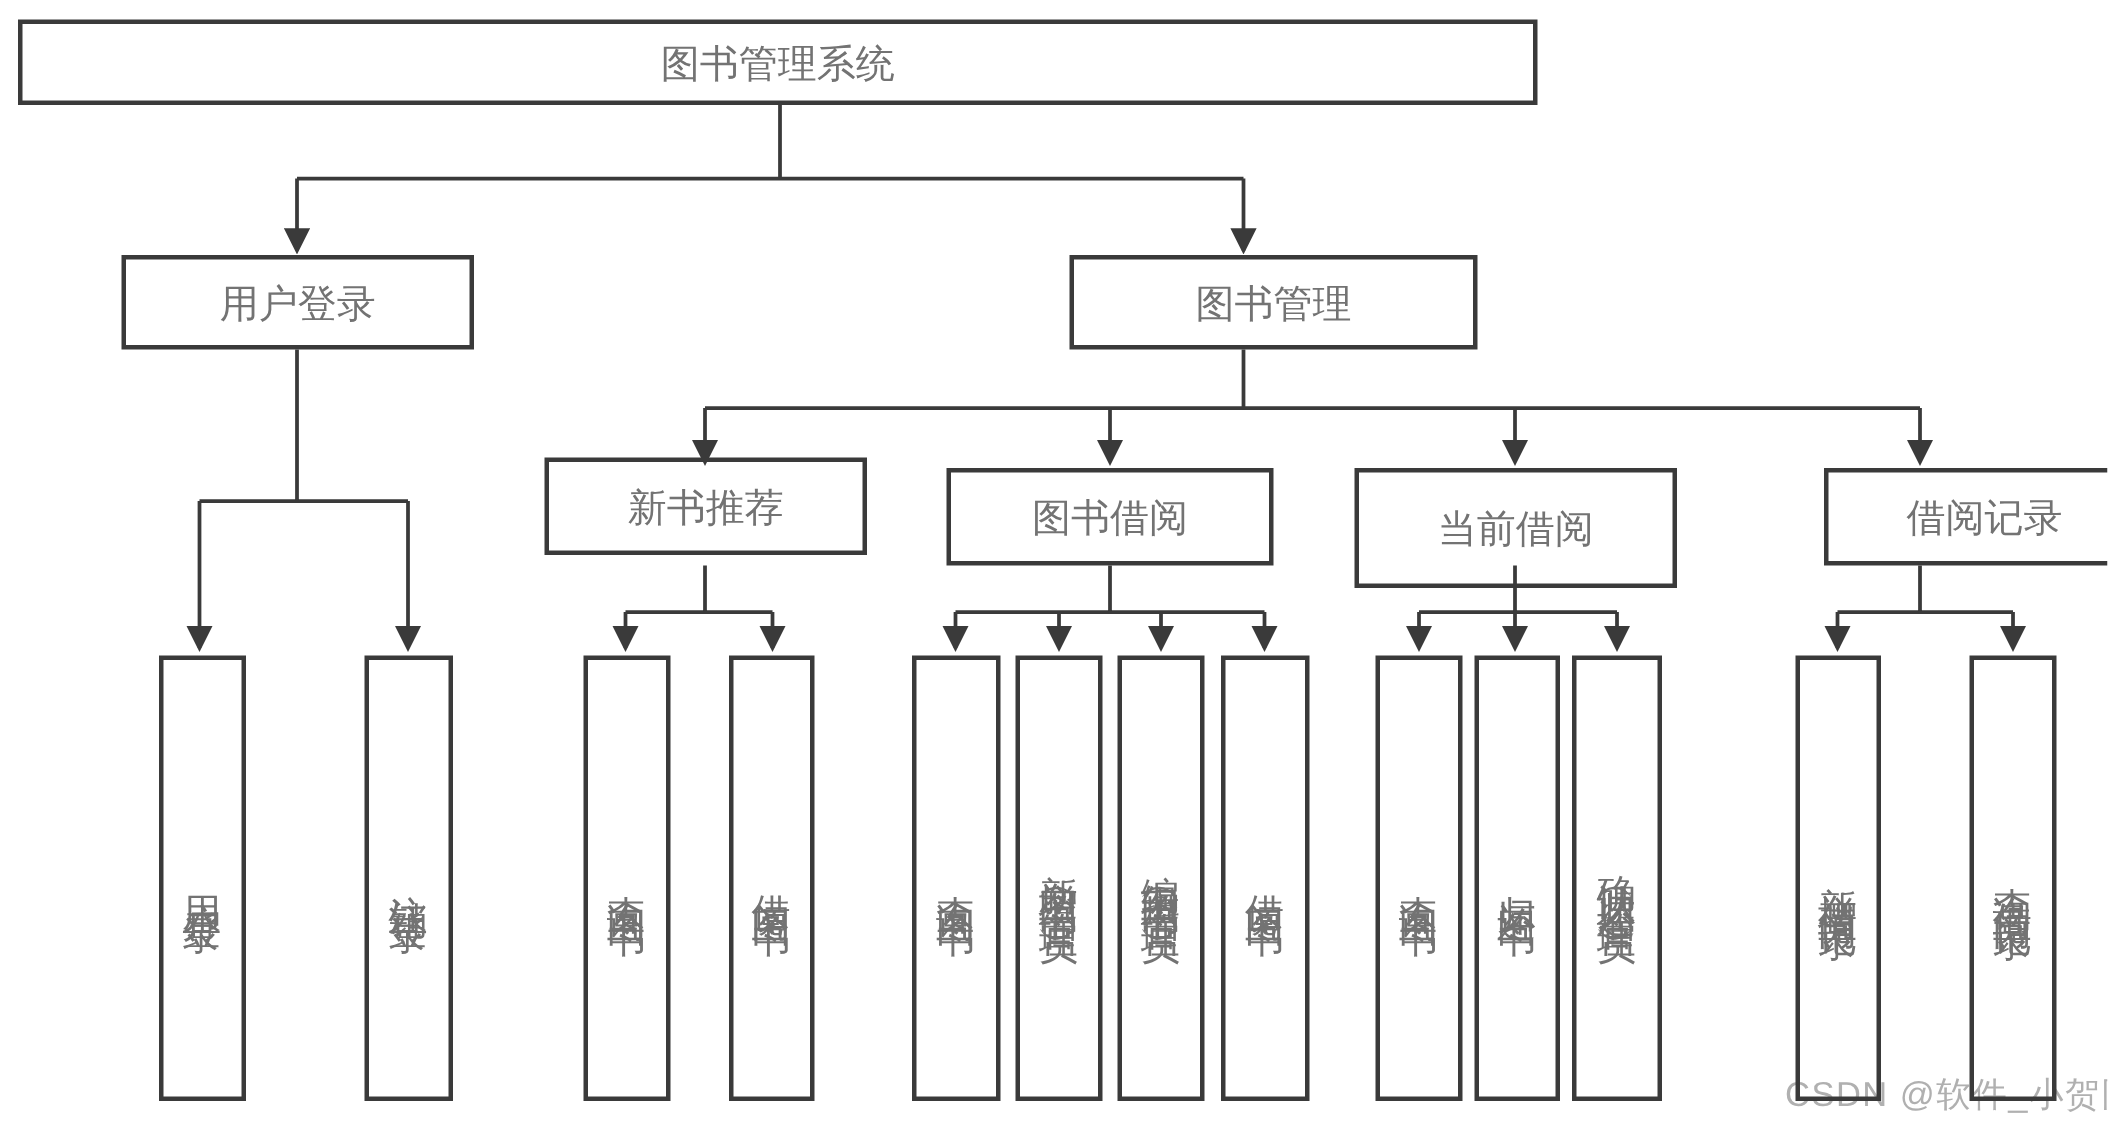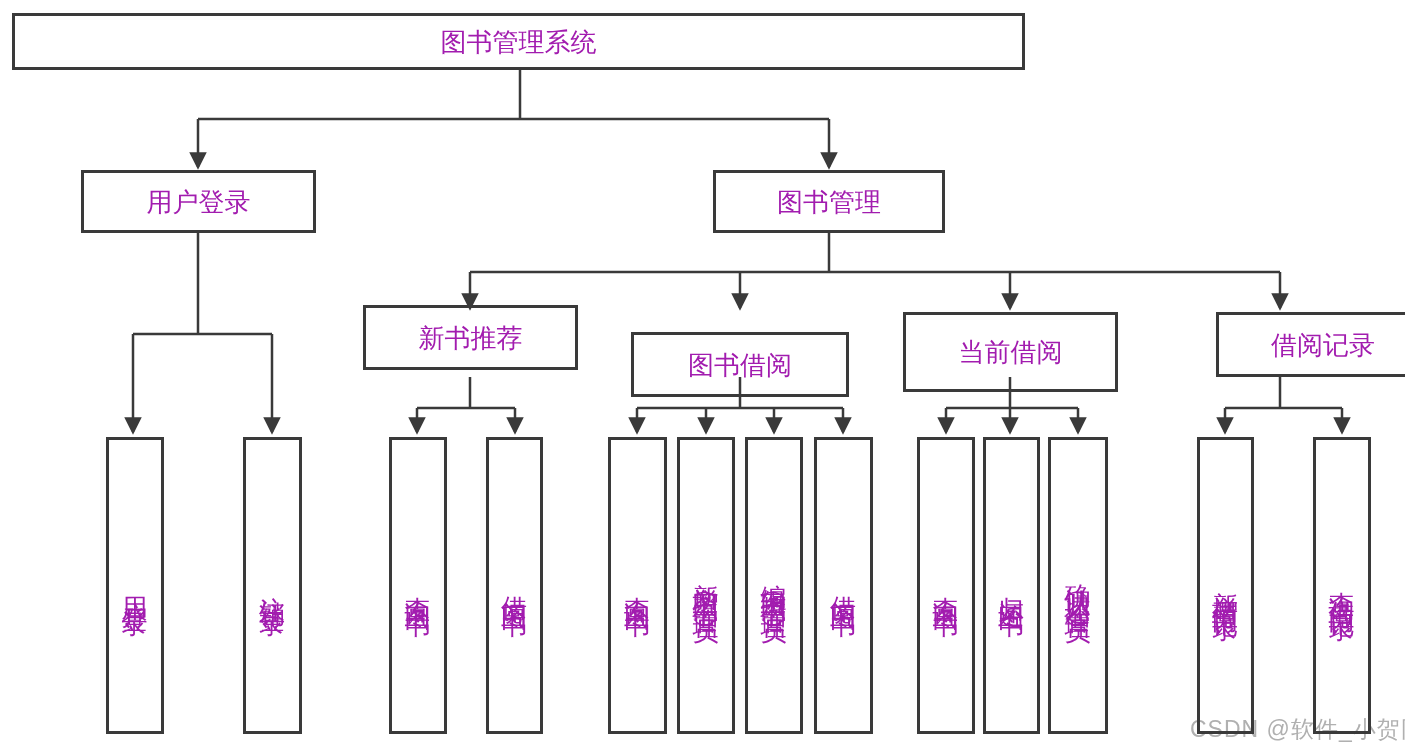--- a/index.html
+++ b/index.html
@@ -17,21 +17,21 @@
     z-index: 1;
   }
   .node {
     position: absolute;
     box-sizing: border-box;
     border: 3px solid #3a3a3a;
     background: transparent;
     display: flex;
     align-items: center;
     justify-content: center;
-    color: #a21caf;
+    color: #737373;
     font-size: 26px;
     line-height: 1;
     z-index: 2;
   }
   .vnode .vtext {
     writing-mode: vertical-rl;
     text-orientation: mixed;
     letter-spacing: 5px;
     line-height: 1;
     white-space: nowrap;
@@ -92,28 +92,28 @@
     </g>
   </svg>
 
   <div class="node hnode" style="left:12px; top:13px; width:1013px; height:57px;">
     <span>图书管理系统</span>
   </div>
 
   <div class="node hnode" style="left:81px; top:170px; width:235px; height:63px;">
     <span>用户登录</span>
   </div>
-  <div class="node hnode" style="left:713px; top:170px; width:232px; height:63px;">
+  <div class="node hnode" style="left:713px; top:170px; width:272px; height:63px;">
     <span>图书管理</span>
   </div>
 
   <div class="node hnode" style="left:363px; top:305px; width:215px; height:65px;">
     <span>新书推荐</span>
   </div>
-  <div class="node hnode" style="left:631px; top:312px; width:218px; height:65px;margin-top:20px;">
+  <div class="node hnode" style="left:631px; top:312px; width:218px; height:65px;">
     <span>图书借阅</span>
   </div>
   <div class="node hnode" style="left:903px; top:312px; width:215px; height:80px;">
     <span>当前借阅</span>
   </div>
   <div class="node hnode" style="left:1173px; top:312px; width:214px; height:65px;margin-left:43px;">
     <span>借阅记录</span>
   </div>
 
   <div class="node vnode" style="left:106px; top:437px; width:58px; height:297px;">

